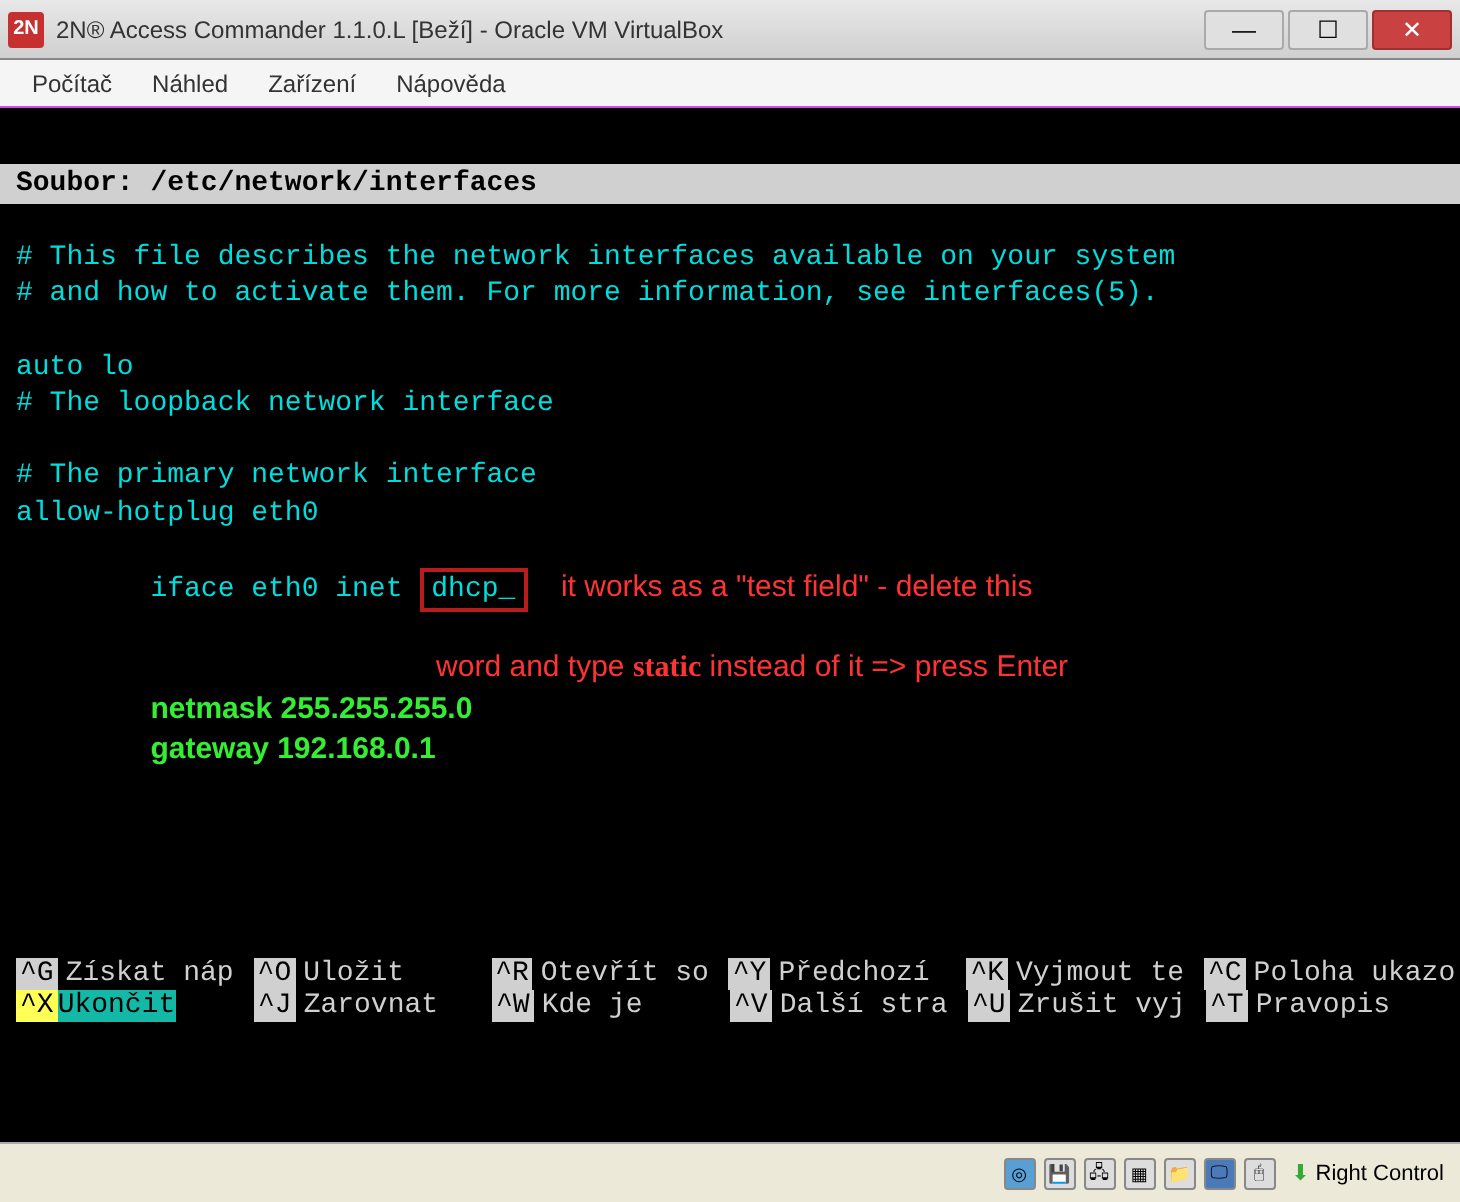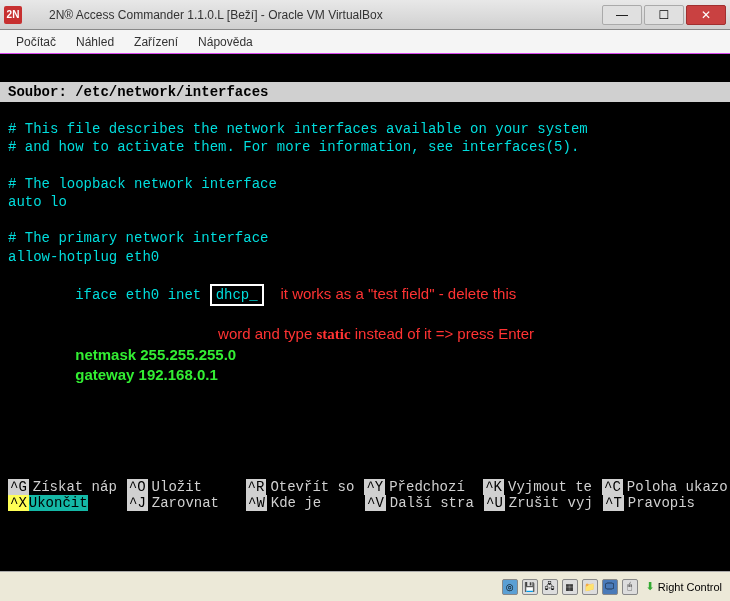--- a/index.html
+++ b/index.html
@@ -1,36 +1,36 @@
 <!DOCTYPE html>
 <html><head>
   <meta charset="utf-8">
   <style>
     * { margin: 0; padding: 0; box-sizing: border-box; }
     body { font-family: Tahoma, sans-serif; background: #ece9d8; width: 730px; height: 601px; overflow: hidden; }
     .window { width: 730px; height: 601px; display: flex; flex-direction: column; }
-    .titlebar { height: 30px; background: linear-gradient(to bottom, #e8e8e8, #d0d0d0); display: flex; align-items: center; padding: 0 4px; border-bottom: 1px solid #888; gap: 21px; }
+    .titlebar { height: 30px; background: linear-gradient(to bottom, #e8e8e8, #d0d0d0); display: flex; align-items: center; padding: 0 4px; border-bottom: 1px solid #888; }
     .title-icon { width: 18px; height: 18px; background: #c73030; border-radius: 2px; margin-right: 6px; display: flex; align-items: center; justify-content: center; color: white; font-size: 10px; font-weight: bold; }
     .title-text { font-size: 12px; color: #333; flex: 1; }
     .window-controls { display: flex; gap: 2px; }
     .win-btn { width: 40px; height: 20px; display: flex; align-items: center; justify-content: center; font-size: 12px; cursor: pointer; border-radius: 2px; }
     .win-min { background: #e0e0e0; border: 1px solid #aaa; }
     .win-max { background: #e0e0e0; border: 1px solid #aaa; }
     .win-close { background: #c94141; color: white; border: 1px solid #a03030; }
     .menubar { height: 24px; background: #f5f5f5; display: flex; align-items: center; padding: 0 6px; border-bottom: 1px solid #d946ef; }
     .menu-item { font-size: 12px; padding: 3px 10px; cursor: pointer; color: #333; }
     .terminal { flex: 1; background: #000; color: #fff; font-family: 'Courier New', monospace; font-size: 14px; padding: 0; position: relative; overflow: hidden; }
     .term-blank { height: 28px; }
     .nano-header { background: #d0d0d0; color: #000; padding: 2px 8px; font-weight: bold; display: flex; }
     .nano-title { width: 210px; }
     .nano-body { padding: 0 8px; }
     .cyan { color: #00dddd; }
     .comment { color: #00dddd; }
     .yellow { color: #ffff55; }
-    .dhcp-box { border: 2px solid #ffffff; padding: 0 4px; display: inline-block; text-align: center; }
+    .dhcp-box { border: 2px solid #b91c1c; padding: 0 4px; display: inline-block; text-align: center; }
     .annotation { color: #ff3333; font-family: 'Comic Sans MS', cursive, sans-serif; font-size: 15px; }
     .annotation2 { color: #33ee33; font-family: 'Comic Sans MS', cursive, sans-serif; font-size: 15px; font-weight: bold; }
     .nano-footer { position: absolute; bottom: 30px; left: 0; right: 0; padding: 0 8px; }
     .footer-row { display: flex; white-space: nowrap; }
     .shortcut { display: flex; width: 120px; }
     .key { background: #d0d0d0; color: #000; padding: 0 2px; }
     .label { color: #d0d0d0; padding-left: 4px; }
     .highlight-key { background: #ffff55; color: #000; padding: 0 2px; }
     .highlight-label { background: #14b8a6; color: #000; }
     .statusbar { height: 30px; background: #ece9d8; border-top: 1px solid #aaa; display: flex; align-items: center; justify-content: flex-end; padding: 0 8px; gap: 4px; }
@@ -62,22 +62,22 @@
     <div class="nano-header">
       <span>Soubor:</span>
       <span>&nbsp;</span>
       <span>/etc/network/interfaces</span>
     </div>
     <div class="nano-body">
       <div class="line">&nbsp;</div>
       <div class="line comment"># This file describes the network interfaces available on your system</div>
       <div class="line comment"># and how to activate them. For more information, see interfaces(5).</div>
       <div class="line">&nbsp;</div>
+      <div class="line cyan">auto lo</div>
       <div class="line comment"># The loopback network interface</div>
-      <div class="line cyan">auto lo</div>
       <div class="line">&nbsp;</div>
       <div class="line comment"># The primary network interface</div>
       <div class="line cyan">allow-hotplug eth0</div>
       <div class="line">
         <span class="cyan">iface eth0 inet </span><span class="dhcp-box cyan">dhcp_</span>  <span class="annotation">it works as a "test field" - delete this</span>
       </div>
       <div class="line">                         <span class="annotation">word and type </span><span class="annotation yellow" style="font-family:'Comic Sans MS';font-weight:bold;">static</span><span class="annotation"> instead of it =&gt; press Enter</span></div>
       <div class="line">        <span class="annotation2">netmask 255.255.255.0</span></div>
       <div class="line">        <span class="annotation2">gateway 192.168.0.1</span></div>
     </div>

